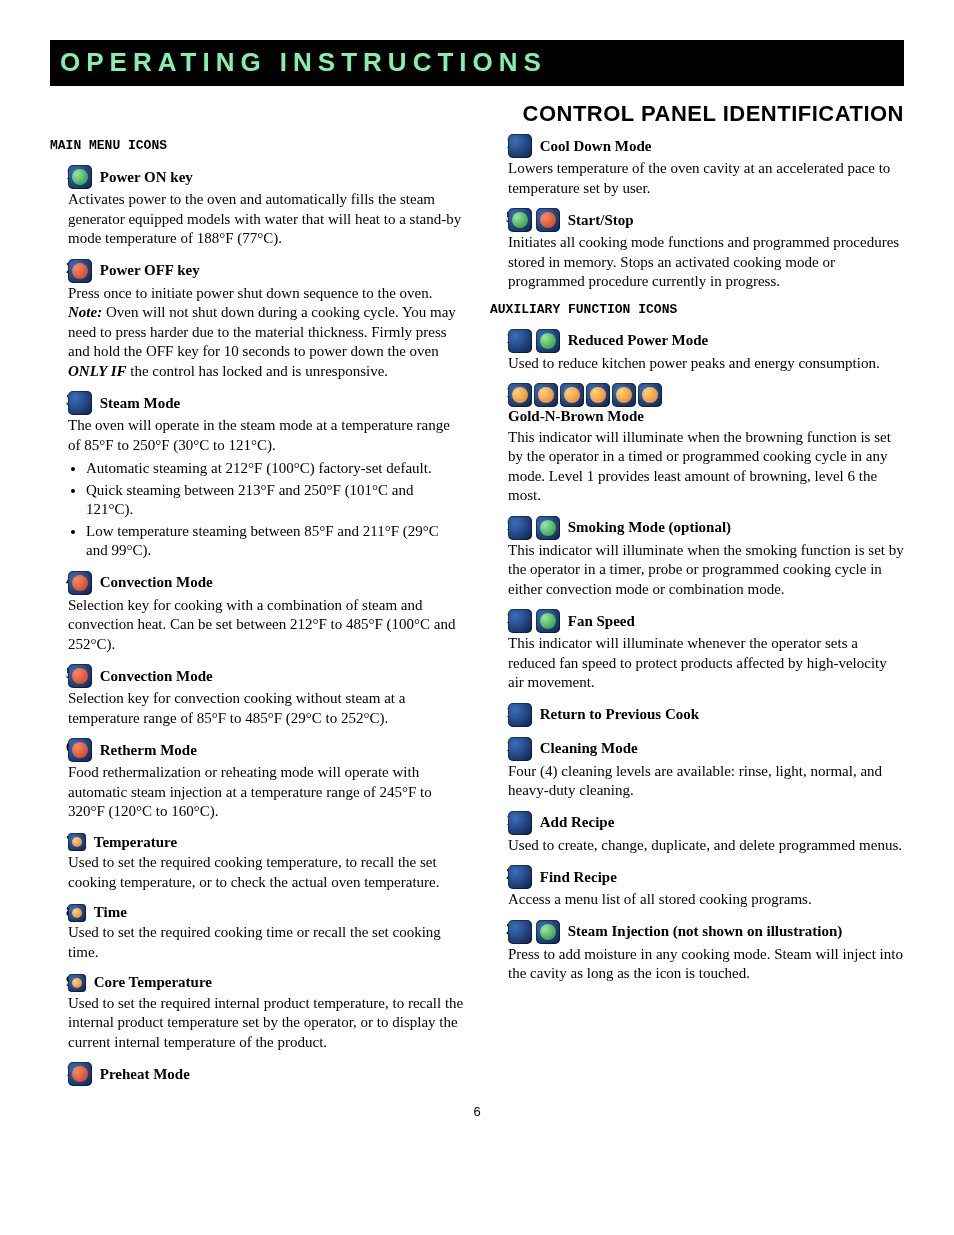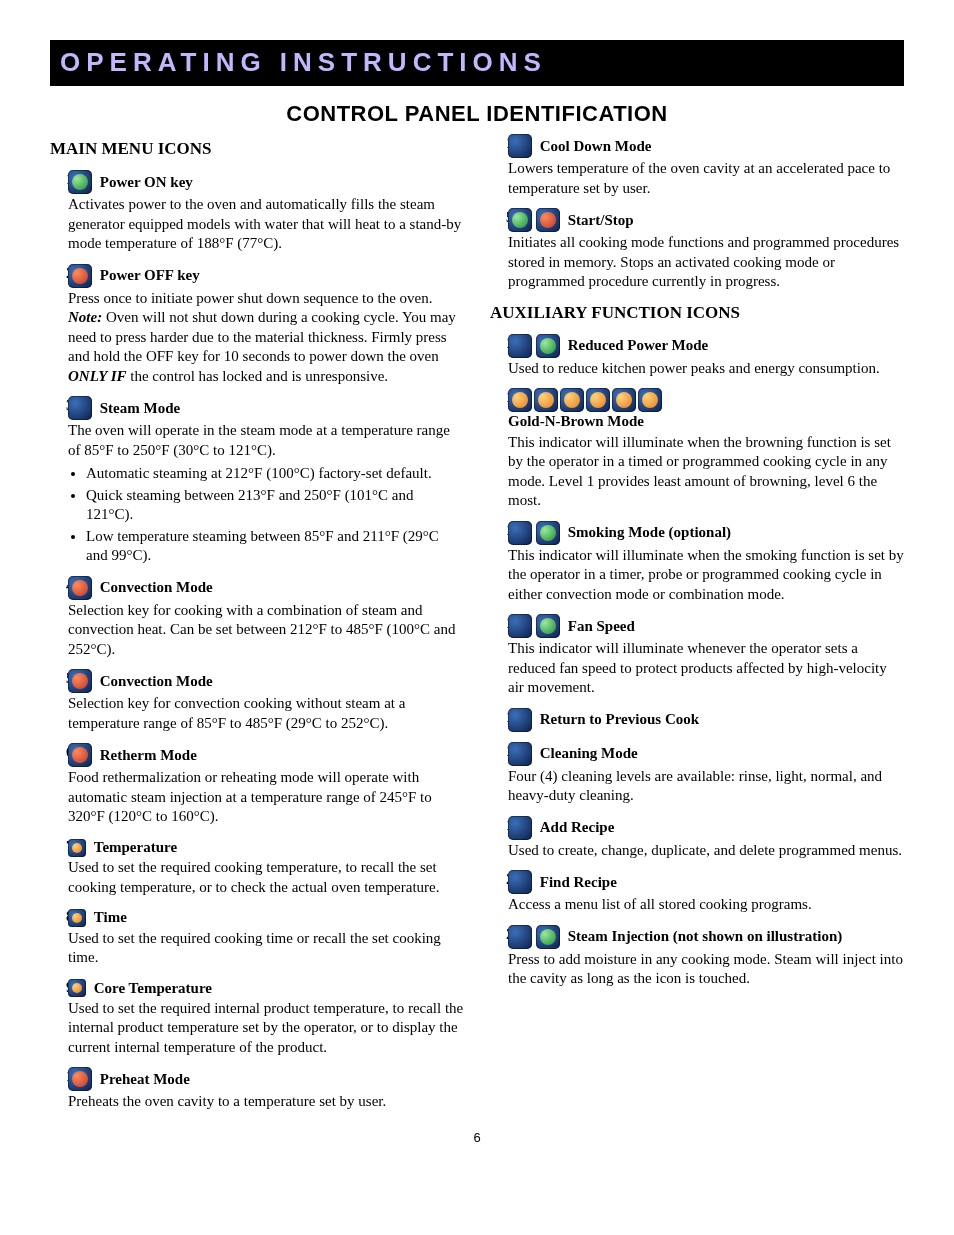--- a/index.html
+++ b/index.html
@@ -5,48 +5,48 @@
   body {
     font-family: Georgia, 'Times New Roman', serif;
     margin: 0;
     padding: 40px 50px;
     color: #000;
     font-size: 15px;
     line-height: 1.3;
   }
   .banner {
     background: #000;
-    color: #c4b5fd;
+    color: #86efac;
     font-family: Arial, Helvetica, sans-serif;
     font-weight: 900;
     font-size: 26px;
     letter-spacing: 6px;
     padding: 6px 10px;
     text-transform: uppercase;
   }
   .section-title {
     font-family: Arial, Helvetica, sans-serif;
     font-weight: 700;
     font-size: 22px;
-    text-align: center;
+    text-align: right;
     margin: 14px 0 6px 0;
     letter-spacing: 0.5px;
   }
   .columns {
     display: flex;
     gap: 26px;
   }
   .col {
     flex: 1;
     min-width: 0;
   }
   .subsection {
-    font-family: Liberation Serif, serif;
+    font-family: Liberation Mono, monospace;
     font-weight: 700;
-    font-size: 17px;
+    font-size: 13px;
     margin: 4px 0 10px 0;
   }
   ol.items {
     list-style: none;
     margin: 0;
     padding: 0;
   }
   ol.items > li {
     margin: 0 0 10px 0;
     position: relative;
@@ -121,21 +121,21 @@
             <li>Automatic steaming at 212°F (100°C) factory-set default.</li>
             <li>Quick steaming between 213°F and 250°F (101°C and 121°C).</li>
             <li>Low temperature steaming between 85°F and 211°F (29°C and 99°C).</li>
           </ul></li>
         <li><span class="num">4.</span><span class="topline"><span class="icon red-accent"></span> <span class="label">Convection Mode</span></span><span class="body">Selection key for cooking with a combination of steam and convection heat. Can be set between 212°F to 485°F (100°C and 252°C).</span></li>
         <li><span class="num">5.</span><span class="topline"><span class="icon red-accent"></span> <span class="label">Convection Mode</span></span><span class="body">Selection key for convection cooking without steam at a temperature range of 85°F to 485°F (29°C to 252°C).</span></li>
         <li><span class="num">6.</span><span class="topline"><span class="icon red-accent"></span> <span class="label">Retherm Mode</span></span><span class="body">Food rethermalization or reheating mode will operate with automatic steam injection at a temperature range of 245°F to 320°F (120°C to 160°C).</span></li>
         <li><span class="num">7.</span><span class="topline"><span class="icon small orange-accent"></span> <span class="label">Temperature</span></span><span class="body">Used to set the required cooking temperature, to recall the set cooking temperature, or to check the actual oven temperature.</span></li>
         <li><span class="num">8.</span><span class="topline"><span class="icon small orange-accent"></span> <span class="label">Time</span></span><span class="body">Used to set the required cooking time or recall the set cooking time.</span></li>
         <li><span class="num">9.</span><span class="topline"><span class="icon small orange-accent"></span> <span class="label">Core Temperature</span></span><span class="body">Used to set the required internal product temperature, to recall the internal product temperature set by the operator, or to display the current internal temperature of the product.</span></li>
-        <li><span class="num">10.</span><span class="topline"><span class="icon red-accent"></span> <span class="label">Preheat Mode</span></span><span class="body">Preheats the oven cavity to a temperature set by user.</span></li>
+        <li><span class="num">10.</span><span class="topline"><span class="icon red-accent"></span> <span class="label">Preheat Mode</span></span></li>
       </ol>
   </div>
   <div class="col">
     <ol class="items" id="right-top-list">
         <li><span class="num">11.</span><span class="topline"><span class="icon"></span> <span class="label">Cool Down Mode</span></span><span class="body">Lowers temperature of the oven cavity at an accelerated pace to temperature set by user.</span></li>
         <li><span class="num">5.</span><span class="topline"><span class="icon green-accent"></span><span class="icon red-accent"></span> <span class="label">Start/Stop</span></span><span class="body">Initiates all cooking mode functions and programmed procedures stored in memory. Stops an activated cooking mode or programmed procedure currently in progress.</span></li>
       </ol>
     <div class="subsection">AUXILIARY FUNCTION ICONS</div>
     <ol class="items" id="right-list">
         <li><span class="num">13.</span><span class="topline"><span class="icon"></span><span class="icon green-accent"></span> <span class="label">Reduced Power Mode</span></span><span class="body">Used to reduce kitchen power peaks and energy consumption.</span></li>

